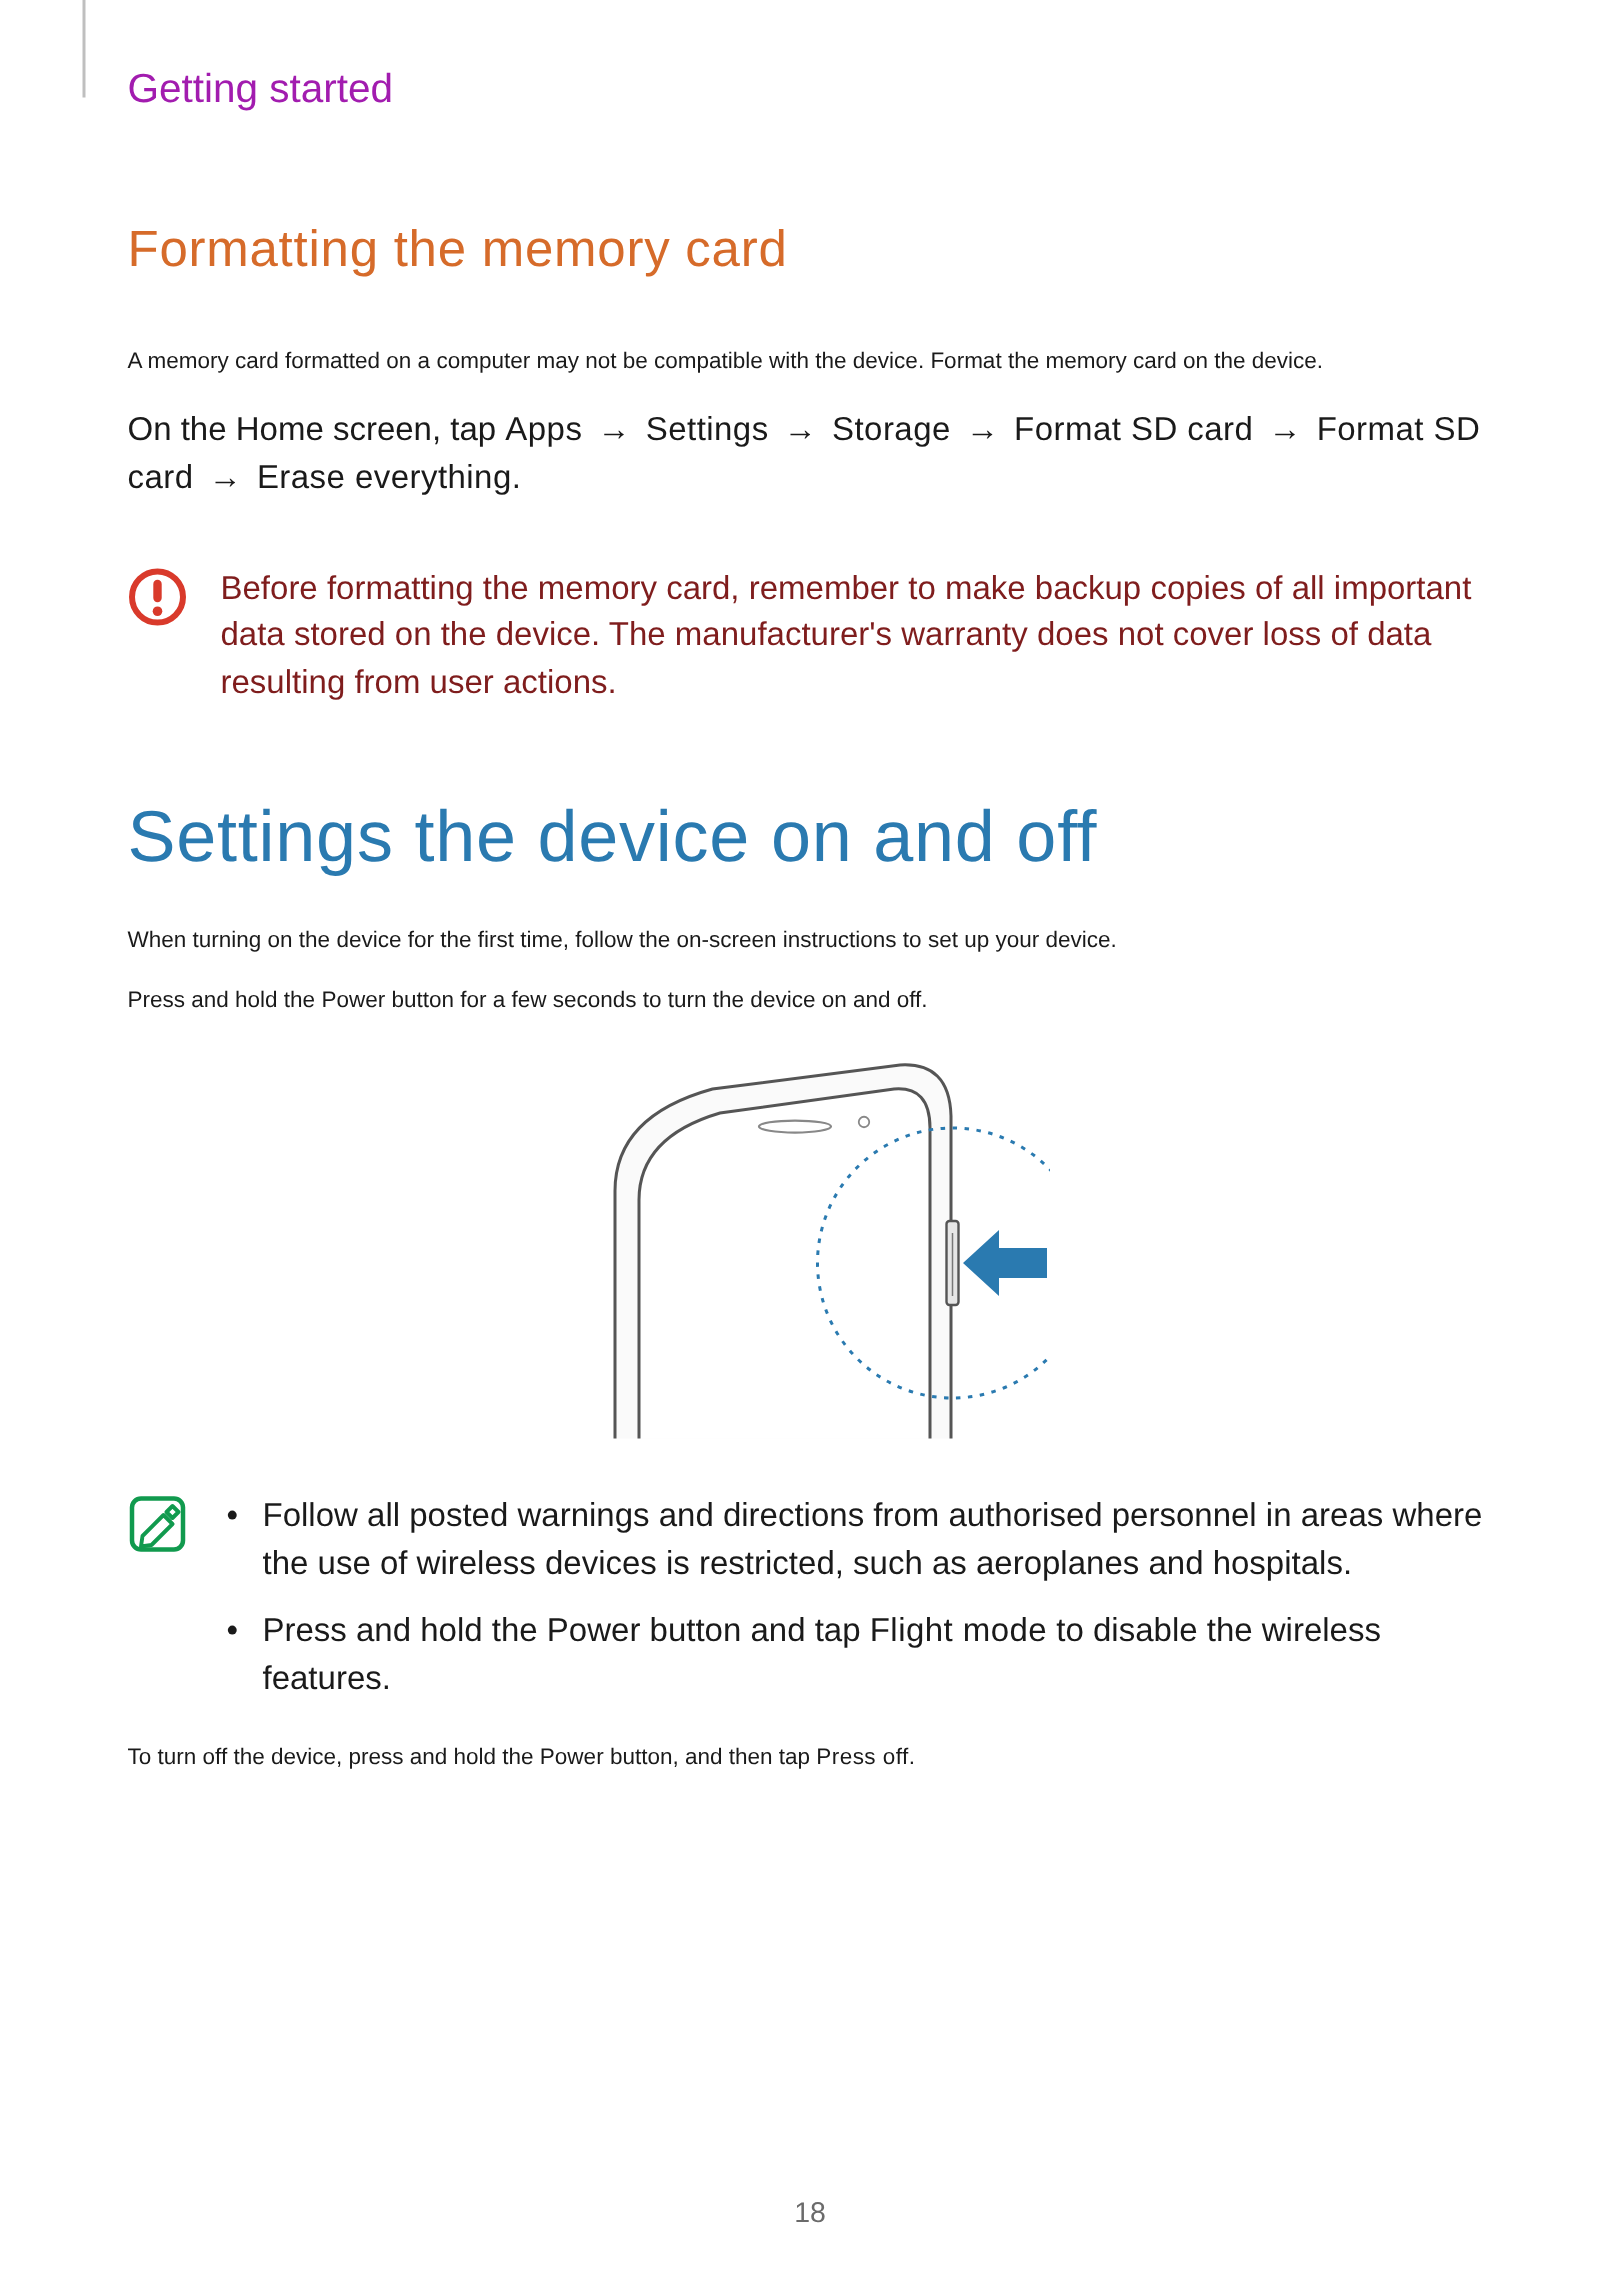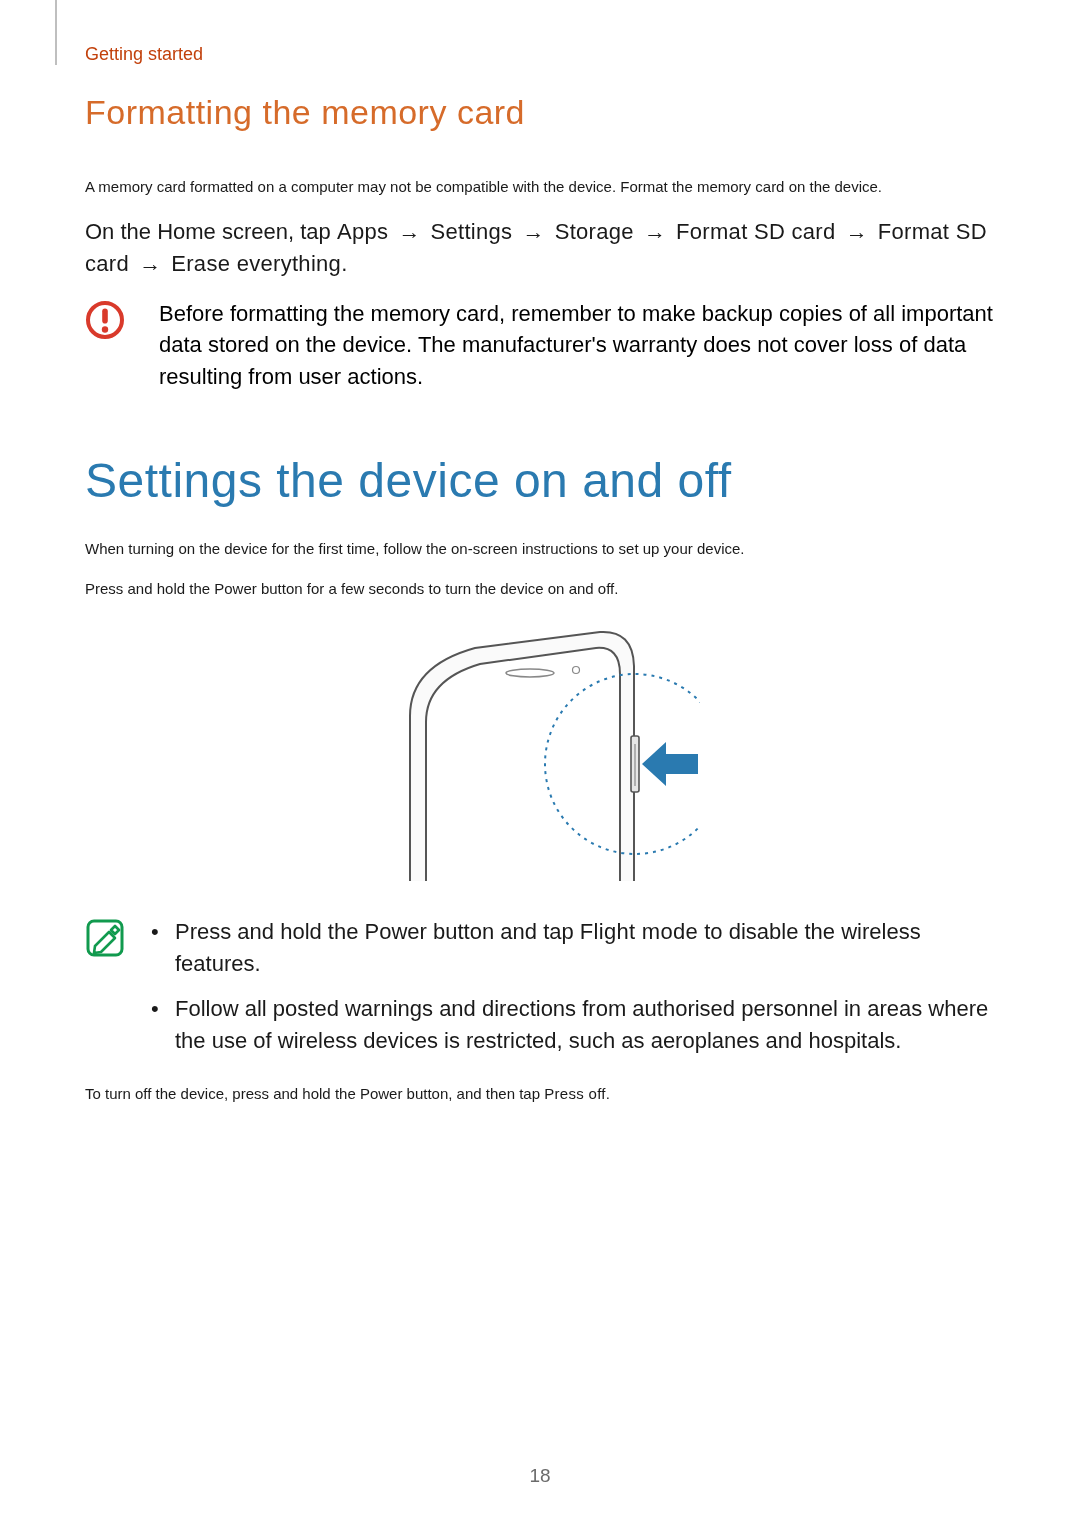--- a/index.html
+++ b/index.html
@@ -12,60 +12,59 @@
   }
   .side-rule {
     position: absolute;
     left: 55px;
     top: 0;
     width: 2px;
     height: 65px;
     background: #bfbfbf;
   }
   .chapter-label {
-    font-size: 18px;
-    color: #c2410c;
+    font-size: 27px;
+    color: #a21caf;
     margin-top: 14px;
-    margin-bottom: 28px;
+    margin-bottom: 72px;
   }
   .subheading {
     font-size: 34px;
     color: #d66b2a;
     font-weight: 400;
     margin-bottom: 44px;
     letter-spacing: 0.5px;
   }
   .body-text {
     font-size: 15px;
     line-height: 1.45;
     color: #1a1a1a;
     margin-bottom: 18px;
   }
   .path-text {
     font-size: 22px;
     line-height: 1.45;
     color: #1a1a1a;
-    margin-bottom: 18px;
+    margin-bottom: 42px;
   }
   .path-step {
     font-weight: 400;
     letter-spacing: 0.3px;
   }
   .arrow { padding: 0 4px; }
   .info-row {
     display: flex;
     gap: 22px;
     margin-bottom: 60px;
   }
   .icon-col { flex: 0 0 40px; margin-top:2px; }
   .info-content {
     font-size: 22px;
     line-height: 1.45;
-    color: #000000;
-    margin-left: 12px;
+    color: #7f1d1d;
   }
   .warn-icon { width: 40px; height: 40px; }
   .note-icon { width: 40px; height: 40px; }
   .main-heading {
     font-size: 48px;
     font-weight: 400;
     color: #2a7ab0;
     margin-bottom: 30px;
     letter-spacing: 0.5px;
   }
@@ -172,24 +171,24 @@
 </div>
 
 <div class="note-row">
   <div class="icon-col">
     <svg class="note-icon" viewBox="0 0 40 40">
       <rect x="3" y="3" width="34" height="34" rx="6" fill="none" stroke="#119a4e" stroke-width="3"></rect>
       <path d="M 10 28 L 24 14 L 30 20 L 16 34 L 9 35 Z M 26 12 L 30 8 L 34 12 L 30 16 Z" fill="none" stroke="#119a4e" stroke-width="2.6" stroke-linejoin="round"></path>
     </svg>
   </div>
   <ul class="bullet-list">
+    <li>Follow all posted warnings and directions from authorised personnel in areas where the use of wireless devices is restricted, such as aeroplanes and hospitals.</li>
     <li>
       <span>Press and hold the Power button and tap </span><span class="inline-label">Flight mode</span><span> to disable the wireless features.</span>
     </li>
-    <li>Follow all posted warnings and directions from authorised personnel in areas where the use of wireless devices is restricted, such as aeroplanes and hospitals.</li>
   </ul>
 </div>
 
 <p class="body-text">
   <span>To turn off the device, press and hold the Power button, and then tap </span><span class="inline-label">Press off</span><span>.</span>
 </p>
 
 <div class="page-num">18</div>
 
 </body></html>

